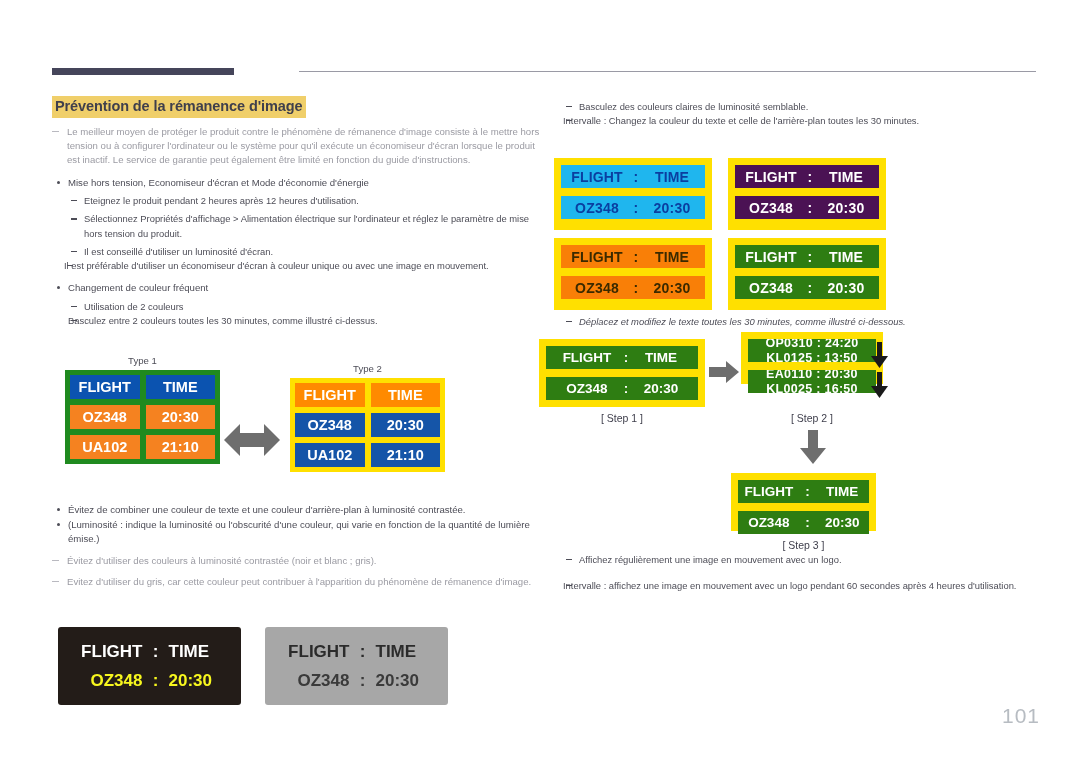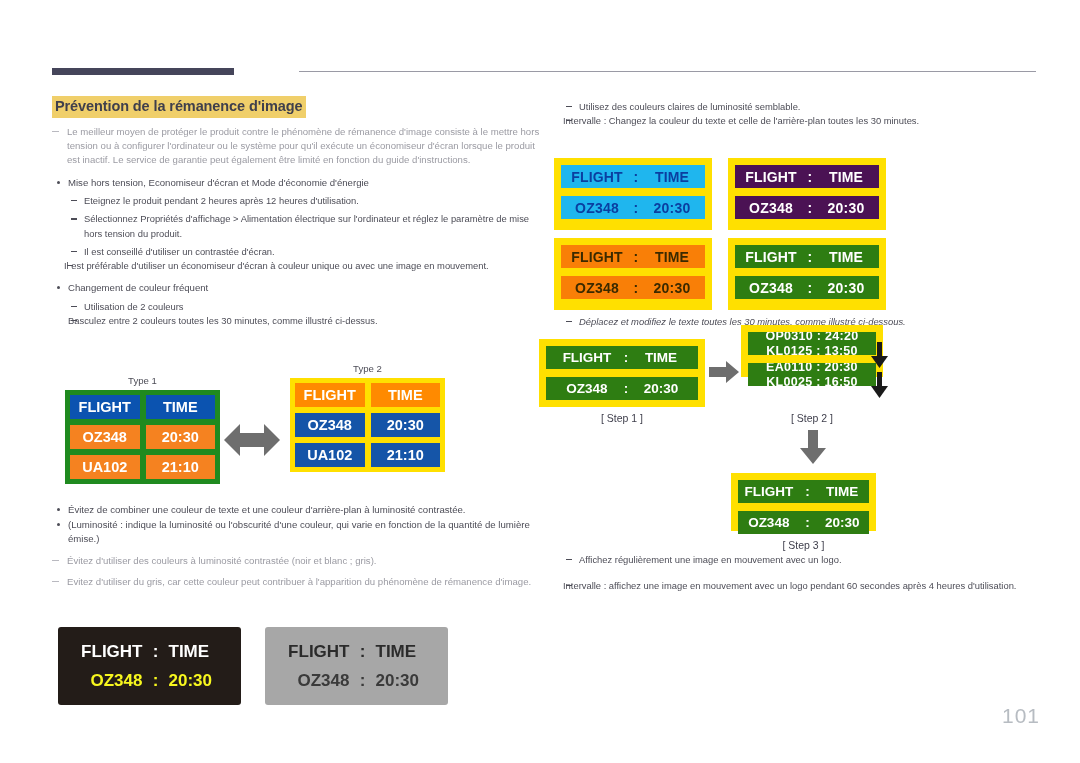--- a/index.html
+++ b/index.html
@@ -113,29 +113,29 @@
 
   <div>
     <span id="page-title">Prévention de la rémanence d'image</span>
   </div>
 
   <div class="note">Le meilleur moyen de protéger le produit contre le phénomène de rémanence d'image consiste à le mettre hors tension ou à configurer l'ordinateur ou le système pour qu'il exécute un économiseur d'écran lorsque le produit est inactif. Le service de garantie peut également être limité en fonction du guide d'instructions.</div>
 
   <div class="bullet">Mise hors tension, Economiseur d'écran et Mode d'économie d'énergie</div>
   <div class="dash indent1">Eteignez le produit pendant 2 heures après 12 heures d'utilisation.</div>
   <div class="dash indent1">Sélectionnez Propriétés d'affichage &gt; Alimentation électrique sur l'ordinateur et réglez le paramètre de mise hors tension du produit.</div>
-  <div class="dash indent1">Il est conseillé d'utiliser un contrastée d'écran.</div>
+  <div class="dash indent1">Il est conseillé d'utiliser un luminosité d'écran.</div>
   <div class="dash indent1 sub" style="padding-left:0;margin-top:0;margin-left:12px;">Il est préférable d'utiliser un économiseur d'écran à couleur unique ou avec une image en mouvement.</div>
 
   <div class="bullet">Changement de couleur fréquent</div>
   <div class="dash indent1">Utilisation de 2 couleurs</div>
   <div class="dash indent1 sub" style="padding-left:0;margin-top:0;">Basculez entre 2 couleurs toutes les 30 minutes, comme illustré ci-dessus.</div>
 </div>
 
-<div class="type-wrap" id="type1-wrap" style="left:65px;top:375px;width:155px;">
+<div class="type-wrap" id="type1-wrap" style="left:65px;top:355px;width:155px;">
   <div class="type-label">Type 1</div>
   <div class="ft-board" id="type1-board" style="background: rgb(31, 138, 31);">
       <div class="ft-row">
         <div class="ft-cell" style="background: rgb(11, 83, 176); color: rgb(255, 255, 255);">FLIGHT</div>
         <div class="ft-cell" style="background: rgb(11, 83, 176); color: rgb(255, 255, 255);">TIME</div>
       </div>
       <div class="ft-row">
         <div class="ft-cell" style="background: rgb(245, 130, 32); color: rgb(255, 255, 255);">OZ348</div>
         <div class="ft-cell" style="background: rgb(245, 130, 32); color: rgb(255, 255, 255);">20:30</div>
       </div>
@@ -199,21 +199,21 @@
     <span class="c2">TIME</span>
   </div>
   <div class="line" id="sample-gray-l2" style="color: rgb(58, 58, 58);">
     <span class="c1">OZ348</span>
     <span class="sep">:</span>
     <span class="c2">20:30</span>
   </div>
 </div>
 
 <div class="col" id="col-right">
-  <div class="dash indent1">Utilisez des couleurs claires de luminosité semblable.</div>
+  <div class="dash indent1">Basculez des couleurs claires de luminosité semblable.</div>
   <div class="dash indent1 sub" style="padding-left:0;margin-top:0;">Intervalle : Changez la couleur du texte et celle de l'arrière-plan toutes les 30 minutes.</div>
 </div>
 
 <div id="quads-host">
     <div class="quad" style="left: 554px; top: 158px; width: 158px; height: 72px; background: rgb(255, 224, 0);">
       <div class="strip" style="background: rgb(31, 182, 238); color: rgb(11, 62, 160);">
         <span class="c1">FLIGHT</span>
         <span class="sep">:</span>
         <span class="c2">TIME</span>
       </div>
@@ -277,21 +277,21 @@
     <span class="c2">20:30</span>
   </div>
 </div>
 
 <div class="arrow-right-solid" style="left:709px;top:361px;">
   <svg width="30" height="22" viewBox="0 0 30 22">
     <polygon points="0,6 17,6 17,0 30,11 17,22 17,16 0,16" fill="#6e6e6e"></polygon>
   </svg>
 </div>
 
-<div class="scrollbox" id="step2-box" style="left:741px;top:325px;width:142px;height:52px;">
+<div class="scrollbox" id="step2-box" style="left:741px;top:332px;width:142px;height:52px;">
   <div class="scrollclip">
     <div class="inner" style="top:-3px;">
       <div>OP0310  :  24:20</div>
       <div>KL0125  :  13:50</div>
     </div>
   </div>
   <div class="scrollclip">
     <div class="inner" style="top:-3px;">
       <div>EA0110  :  20:30</div>
       <div>KL0025  :  16:50</div>

